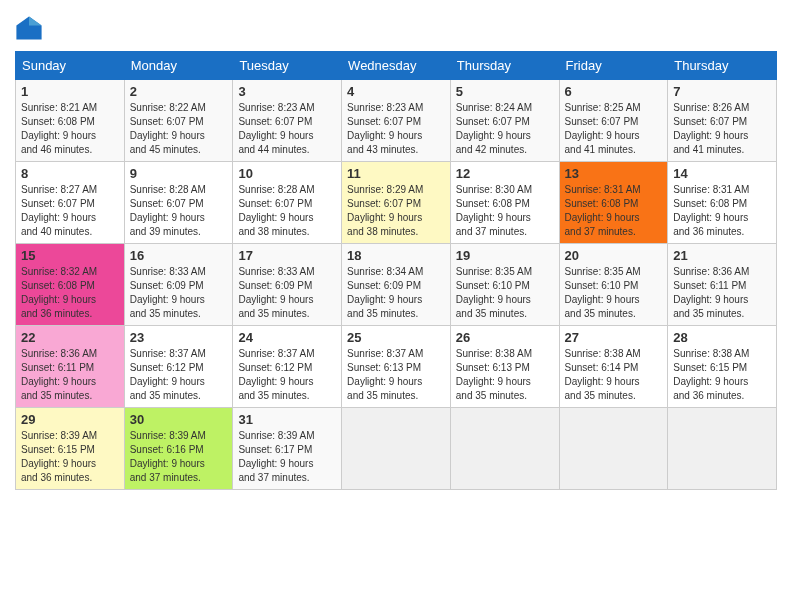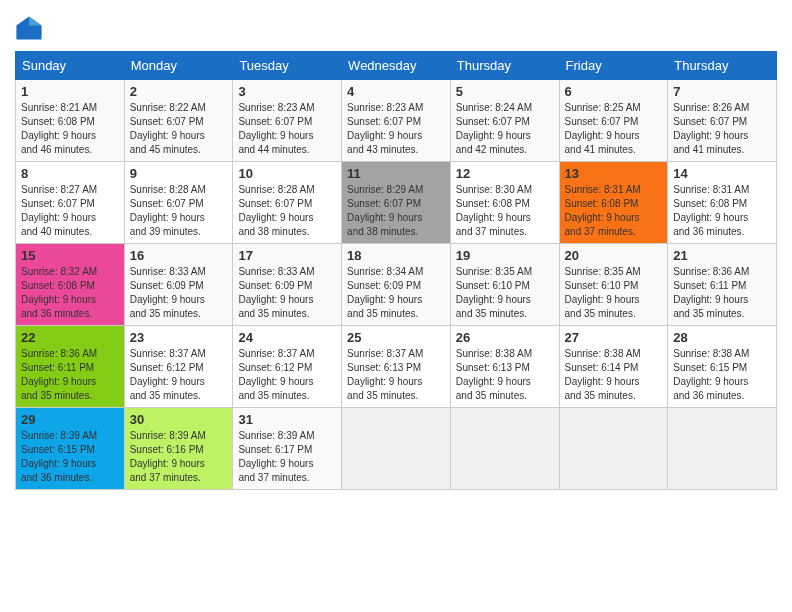--- a/index.html
+++ b/index.html
@@ -190,21 +190,21 @@
 Daylight: 9 hours
 and 39 minutes.</div>
           </td>
           <td style="background: rgb(255, 255, 255);">
             <span class="day-num">10</span>
             <div class="day-info" style="white-space: pre-line;">Sunrise: 8:28 AM
 Sunset: 6:07 PM
 Daylight: 9 hours
 and 38 minutes.</div>
           </td>
-          <td style="background: #a3a3a3;">
+          <td style="background: #fef9c3;">
             <span class="day-num">11</span>
             <div class="day-info" style="white-space: pre-line;">Sunrise: 8:29 AM
 Sunset: 6:07 PM
 Daylight: 9 hours
 and 38 minutes.</div>
           </td>
           <td style="background: rgb(255, 255, 255);">
             <span class="day-num">12</span>
             <div class="day-info" style="white-space: pre-line;">Sunrise: 8:30 AM
 Sunset: 6:08 PM
@@ -271,21 +271,21 @@
           </td>
           <td style="background: rgb(249, 249, 249);">
             <span class="day-num">21</span>
             <div class="day-info" style="white-space: pre-line;">Sunrise: 8:36 AM
 Sunset: 6:11 PM
 Daylight: 9 hours
 and 35 minutes.</div>
           </td>
         </tr>
         <tr>
-          <td style="background: #84cc16;">
+          <td style="background: #f9a8d4;">
             <span class="day-num">22</span>
             <div class="day-info" style="white-space: pre-line;">Sunrise: 8:36 AM
 Sunset: 6:11 PM
 Daylight: 9 hours
 and 35 minutes.</div>
           </td>
           <td style="background: rgb(255, 255, 255);">
             <span class="day-num">23</span>
             <div class="day-info" style="white-space: pre-line;">Sunrise: 8:37 AM
 Sunset: 6:12 PM
@@ -322,21 +322,21 @@
           </td>
           <td style="background: rgb(255, 255, 255);">
             <span class="day-num">28</span>
             <div class="day-info" style="white-space: pre-line;">Sunrise: 8:38 AM
 Sunset: 6:15 PM
 Daylight: 9 hours
 and 36 minutes.</div>
           </td>
         </tr>
         <tr class="last-row">
-          <td style="background: #0ea5e9;">
+          <td style="background: #fef9c3;">
             <span class="day-num">29</span>
             <div class="day-info" style="white-space: pre-line;">Sunrise: 8:39 AM
 Sunset: 6:15 PM
 Daylight: 9 hours
 and 36 minutes.</div>
           </td>
           <td style="background: #bef264;">
             <span class="day-num">30</span>
             <div class="day-info" style="white-space: pre-line;">Sunrise: 8:39 AM
 Sunset: 6:16 PM

